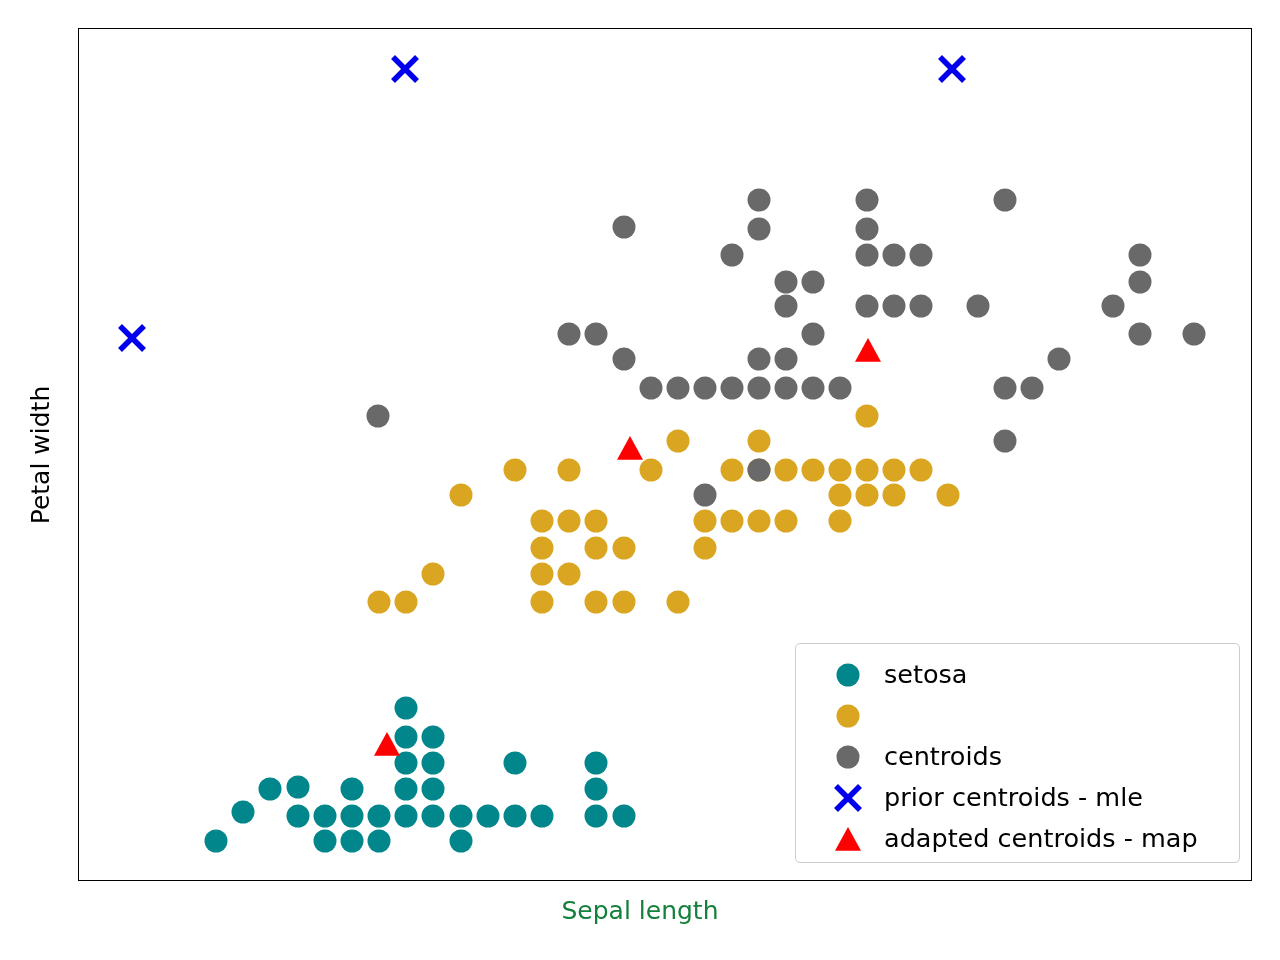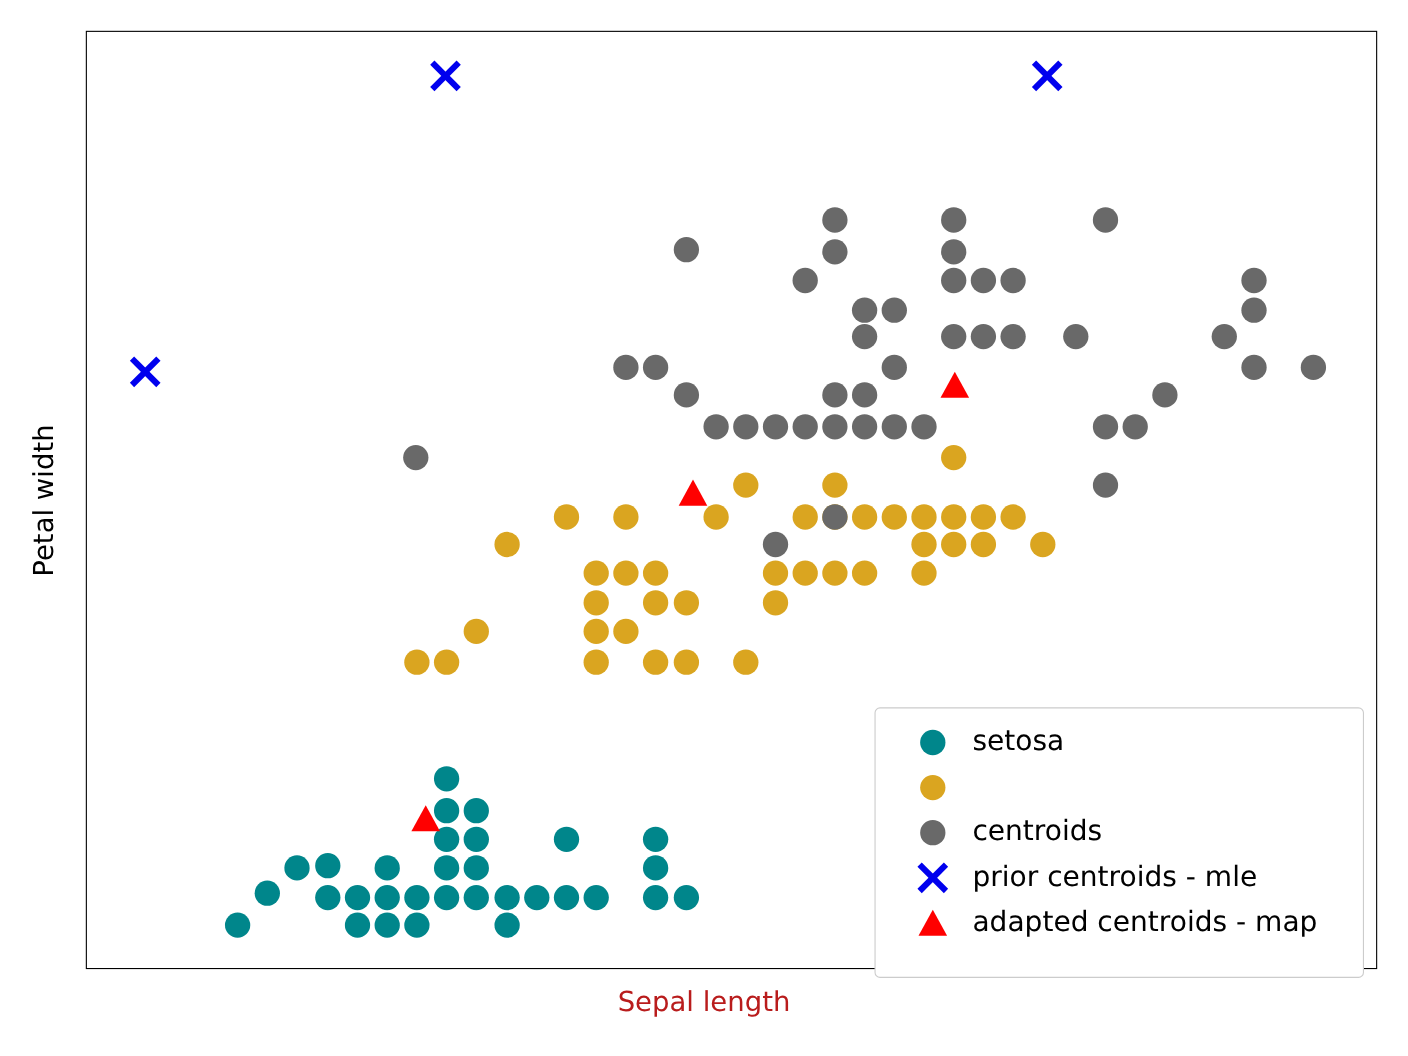--- a/index.html
+++ b/index.html
@@ -26,21 +26,21 @@
     left: 78px;
     top: 28px;
     width: 1174px;
     height: 853px;
     border: 1.6px solid #000000;
     box-sizing: border-box;
     background: #ffffff;
   }
   .axis-label {
     position: absolute;
-    color: #b91c1c;
+    color: #15803d;
     font-size: 25px;
     font-family: "DejaVu Sans", sans-serif;
     white-space: nowrap;
     user-select: none;
   }
   #xlabel {
     left: 0;
     top: 896px;
     width: 1280px;
     text-align: center;
@@ -68,21 +68,21 @@
     width: 1280px;
     height: 960px;
     overflow: visible;
   }
   
   .legend-box {
     position: absolute;
     left: 795px;
     top: 643px;
     width: 445px;
-    height: 246px;
+    height: 220px;
     background: #ffffff;
     border: 1.2px solid #cccccc;
     border-radius: 5px;
     box-sizing: border-box;
   }
   .legend-row {
     position: absolute;
     left: 0;
     width: 100%;
     height: 41px;

